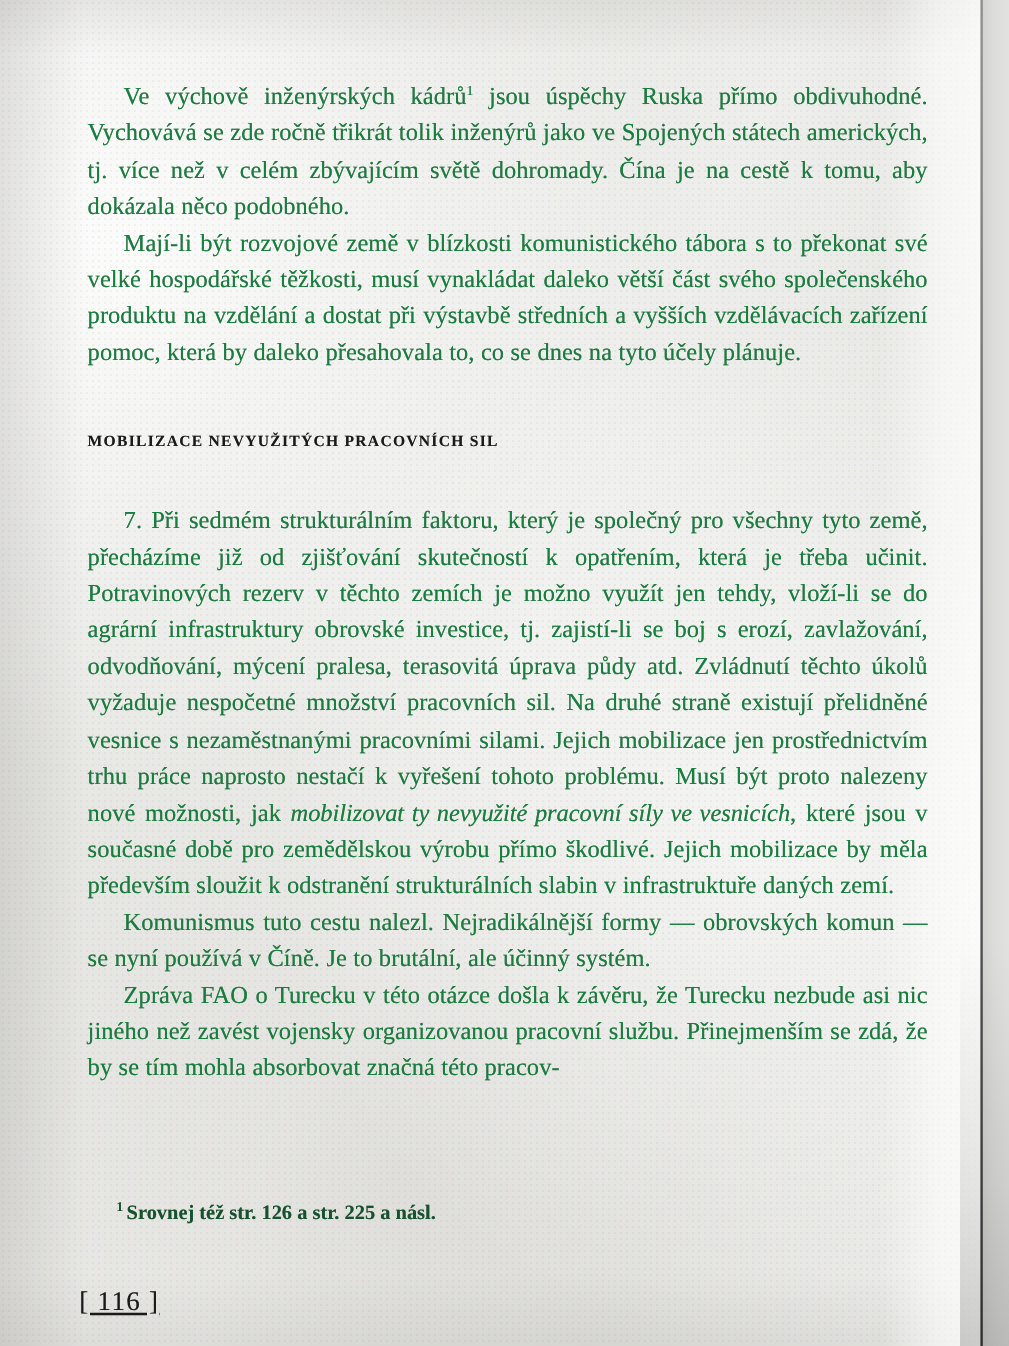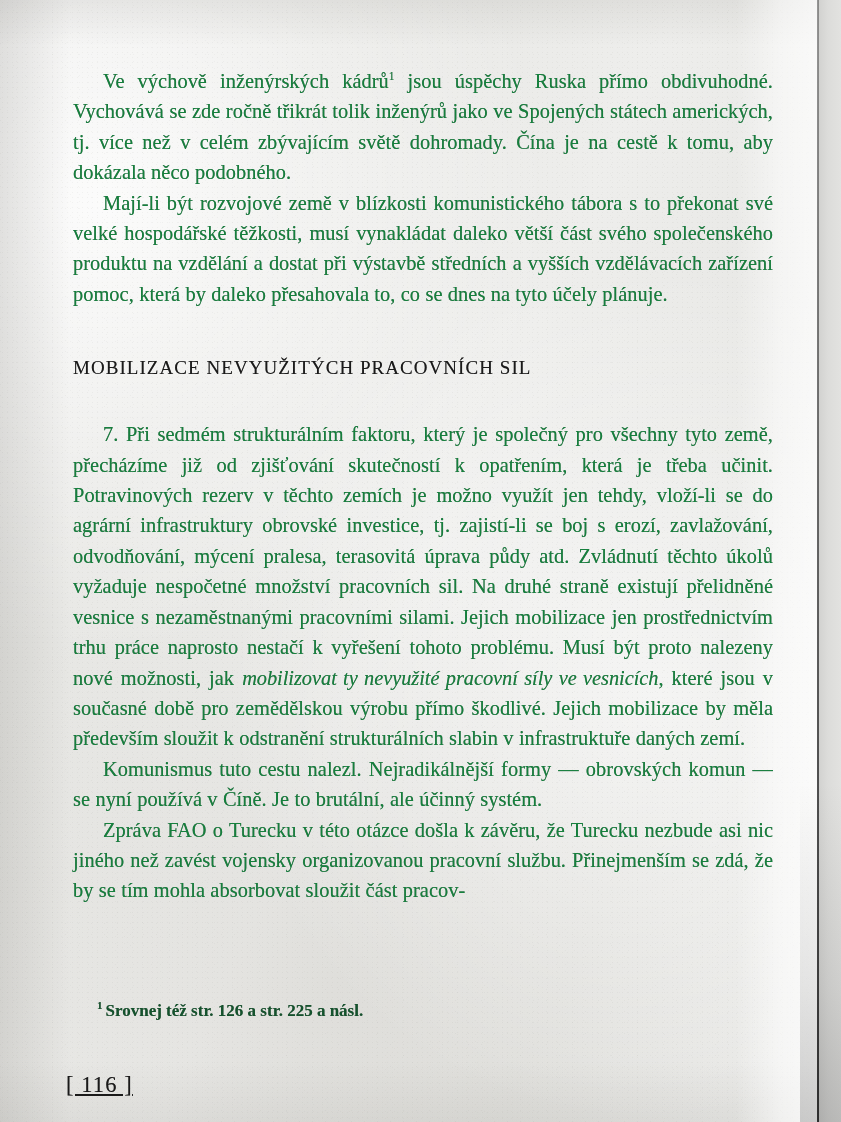--- a/index.html
+++ b/index.html
@@ -118,23 +118,23 @@
     text-align: justify;
     text-indent: 30px;
     letter-spacing: 0.04px;
     word-spacing: 0.2px;
     color: #15803d;
     text-shadow: 0 0 0.45px rgba(20,20,20,0.50);
   }
 
   .section-heading {
     margin: 0;
-    font-size: 19px;
+    font-size: 13px;
     line-height: 22px;
-    font-weight: normal;
+    font-weight: bold;
     letter-spacing: 1.05px;
     color: #1a1a1a;
     text-shadow: 0 0 0.4px rgba(20,20,20,0.45);
   }
 
   .gap-before-heading { height: 48px; }
   .gap-after-heading  { height: 40px; }
 
   em.emph {
     word-spacing: -1.4px;
@@ -205,21 +205,21 @@
 
     <h2 class="section-heading">MOBILIZACE NEVYUŽITÝCH PRACOVNÍCH SIL</h2>
 
     <div class="gap-after-heading"></div>
 
     <p class="para"><span>7. Při sedmém strukturálním faktoru, který je společný pro všechny tyto země, přecházíme již od zjišťování skutečností k opatřením, která je třeba učinit. Potravinových rezerv v těchto zemích je možno využít jen tehdy, vloží-li se do agrární infrastruktury obrovské investice, tj. zajistí-li se boj s erozí, zavlažování, odvodňování, mýcení pralesa, terasovitá úprava půdy atd. Zvládnutí těchto úkolů vyžaduje nespočetné množství pracovních sil. Na druhé straně existují přelidněné vesnice s nezaměstnanými pracovními silami. Jejich mobilizace jen prostřednictvím trhu práce naprosto nestačí k vyřešení tohoto problému. Musí být proto nalezeny nové možnosti, jak </span><em class="emph">mobilizovat ty nevyužité pracovní síly ve vesnicích</em><span>, které jsou v současné době pro zemědělskou výrobu přímo škodlivé. Jejich mobilizace by měla především sloužit k odstranění strukturálních slabin v infrastruktuře daných zemí.</span></p>
 
     <p class="para">Komunismus tuto cestu nalezl. Nejradikálnější formy — obrovských komun — se nyní používá v Číně. Je to brutální, ale účinný systém.</p>
 
 
-    <p class="para">Zpráva FAO o Turecku v této otázce došla k závěru, že Turecku nezbude asi nic jiného než zavést vojensky organizovanou pracovní službu. Přinejmenším se zdá, že by se tím mohla absorbovat sloužit část pracov-</p>
+    <p class="para">Zpráva FAO o Turecku v této otázce došla k závěru, že Turecku nezbude asi nic jiného než zavést vojensky organizovanou pracovní službu. Přinejmenším se zdá, že by se tím mohla absorbovat značná této pracov-</p>
 
   </div>
 
   <div class="footnote"><sup class="fn-marker">1</sup><span>Srovnej též str. 126 a str. 225 a násl.</span></div>
 
   <div class="page-number">[ 116 ]</div>
 
 </div>
 
 </body></html>

